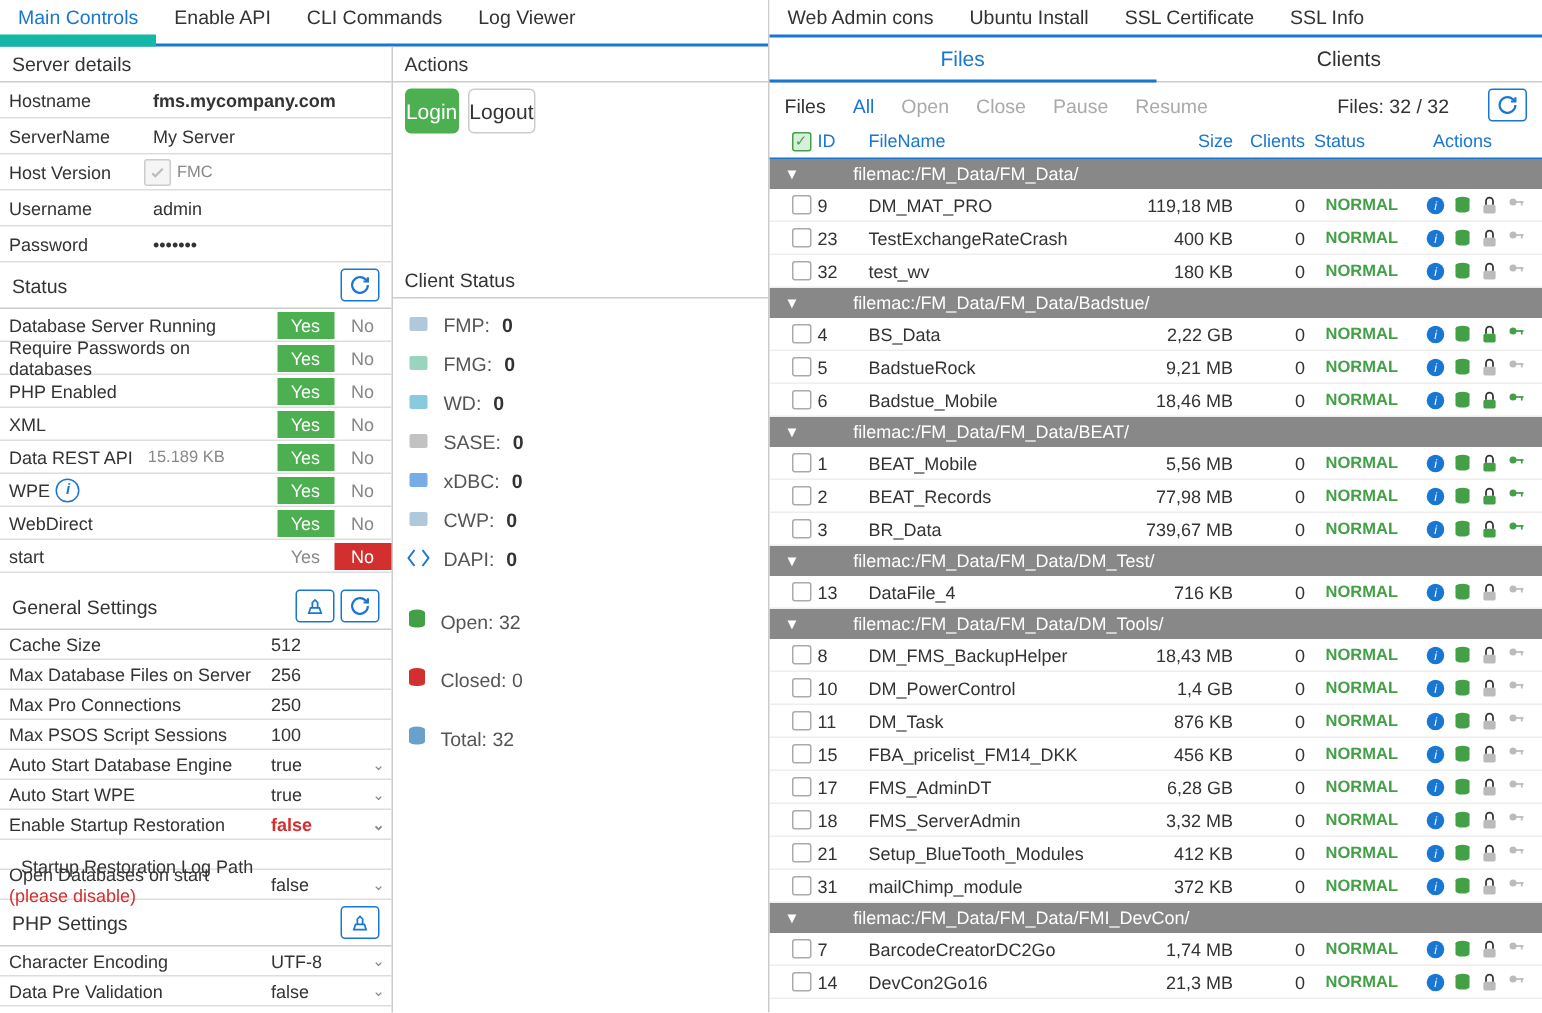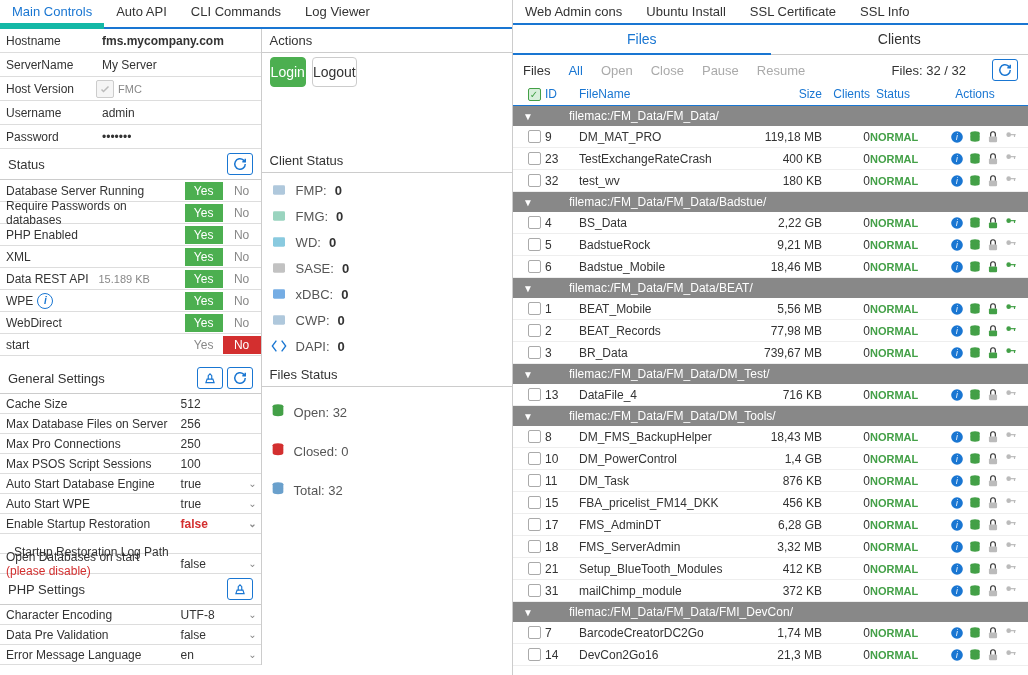--- a/index.html
+++ b/index.html
@@ -3,21 +3,21 @@
 <meta charset="utf-8">
 <style>
 * { box-sizing: border-box; margin: 0; padding: 0; font-family: Arial, Helvetica, sans-serif; }
 body { font-size: 13px; color: #333; background: #fff; }
 .container { display: flex; width: 1028px; height: 675px; overflow: hidden; }
 .left-pane { width: 512px; display: flex; flex-direction: column; }
 .right-pane { width: 516px; display: flex; flex-direction: column; border-left: 1px solid #ccc; }
 
 .tabbar { display: flex; border-bottom: 2px solid #1976d2; background: #fff; }
 .tab { padding: 4px 12px; font-size: 13px; color: #333; cursor: pointer; white-space: nowrap; }
-.tab.active { color: #1976d2; border-bottom: 6px solid #14b8a6; margin-bottom: -2px; }
+.tab.active { color: #1976d2; border-bottom: 8px solid #14b8a6; margin-bottom: -2px; }
 .tab.link { color: #1976d2; }
 
 .section-hdr { padding: 4px 8px; font-size: 13px; color: #333; border-bottom: 1px solid #ccc; display: flex; align-items: center; justify-content: space-between; }
 .section-hdr .icons { display: flex; gap: 4px; }
 
 .icon-btn { width: 26px; height: 22px; border: 1px solid #1976d2; border-radius: 3px; display: inline-flex; align-items: center; justify-content: center; cursor: pointer; background: #fff; color: #1976d2; }
 .icon-btn svg { width: 14px; height: 14px; }
 
 .columns { display: flex; }
 .col { flex: 1; border-right: 1px solid #ccc; }
@@ -84,21 +84,21 @@
 .group-row .tri { margin-right: 6px; font-size: 10px; }
 .group-path { margin-left: 30px; }
 
 .file-row { display: flex; align-items: center; height: 22px; font-size: 12px; padding: 0 10px; border-bottom: 1px solid #eee; }
 .file-row .chk { width: 22px; display: flex; justify-content: center; }
 .file-row .chk-box { width: 13px; height: 13px; border: 1px solid #aaa; border-radius: 2px; background: #fff; }
 .file-row .fid { width: 34px; color: #333; }
 .file-row .fname { flex: 1; color: #333; }
 .file-row .fsize { width: 70px; text-align: right; color: #333; }
 .file-row .fclients { width: 48px; text-align: right; color: #333; }
-.file-row .fstatus { width: 62px; color: #43a047; font-weight: bold; padding-left: 0; font-size: 11px; }
+.file-row .fstatus { width: 62px; color: #43a047; font-weight: bold; padding-left: 0; font-size: 11px; text-align: right; }
 .file-row .factions { width: 86px; display: flex; gap: 4px; justify-content: flex-end; align-items: center; }
 
 .aicon { width: 14px; height: 14px; display: inline-flex; align-items: center; justify-content: center; }
 .aicon.info svg circle { fill: #1976d2; }
 .aicon.db svg { fill: #43a047; }
 .aicon.lock svg { fill: #bbb; }
 .aicon.lock.green svg { fill: #43a047; }
 .aicon.key svg { fill: #bbb; }
 .aicon.key.green svg { fill: #43a047; }
 
@@ -107,26 +107,27 @@
 
 .info-icon-inline { width: 16px; height: 16px; border: 1.5px solid #1976d2; border-radius: 50%; display: inline-flex; align-items: center; justify-content: center; color: #1976d2; font-size: 10px; font-style: italic; font-weight: bold; margin-right: 4px; }
 </style>
 </head>
 <body>
 
 <div class="container">
   <div class="left-pane">
     <div class="tabbar" id="toptabs">
         <div class="tab active link">Main Controls</div>
-        <div class="tab">Auto API</div>
+        <div class="tab">Enable API</div>
         <div class="tab">CLI Commands</div>
         <div class="tab">Log Viewer</div>
       </div>
     <div class="columns" style="flex:0 0 auto;">
       <div class="col" style="flex:1.02;">
+        <div class="section-hdr">Server details</div>
         <div id="server-details">
             <div class="details-row">
               <div class="details-label">Hostname</div>
               <div class="details-val bold">fms.mycompany.com</div>
             </div>
             <div class="details-row">
               <div class="details-label">ServerName</div>
               <div class="details-val">My Server</div>
             </div>
             <div class="details-row">
@@ -356,21 +357,20 @@
             <div class="gs-row">
               <div class="gs-label">Open Databases on start <span class="red-inline">(please disable)</span></div>
               <div class="gs-val">
                 <span>false</span>
                 <span class="chev">⌄</span>
               </div>
             </div>
           </div>
       </div>
       <div class="col" style="flex:0.98;">
-        <div class="section-hdr">Files Status</div>
         <div class="files-status" id="files-status">
             <div class="fs-row">
               <span><svg width="16" height="16" viewBox="0 0 24 24" fill="#43a047">
                   <ellipse cx="12" cy="5" rx="8" ry="3"></ellipse>
                   <path d="M4 5v6c0 1.7 3.6 3 8 3s8-1.3 8-3V5"></path>
                   <path d="M4 11v6c0 1.7 3.6 3 8 3s8-1.3 8-3v-6"></path>
                 </svg></span>
               <span>Open: 32</span>
             </div>
             <div class="fs-row">

